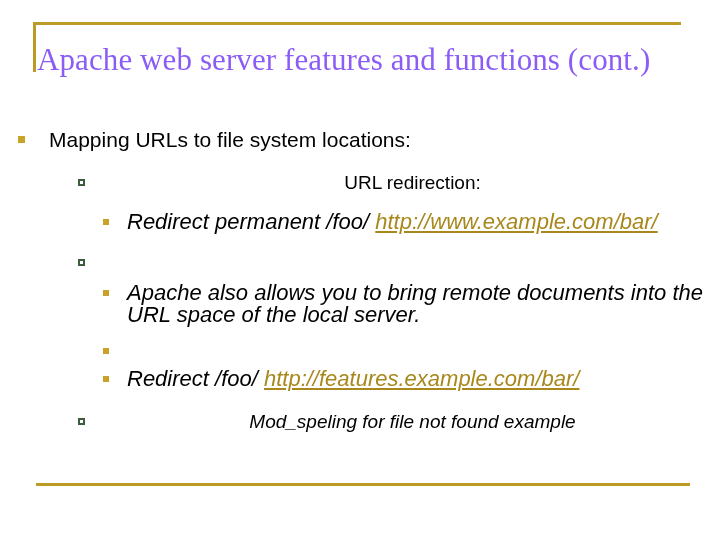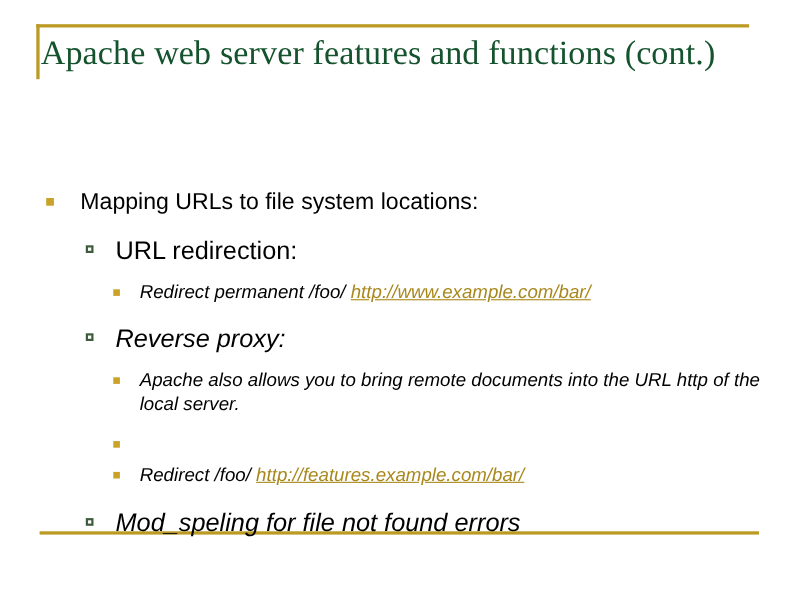--- a/index.html
+++ b/index.html
@@ -47,23 +47,23 @@
     top: 483px;
     width: 654px;
     height: 3px;
     background: #bb9b23;
   }
 
   
   .title {
     position: absolute;
     left: 37px;
-    top: 28px;
+    top: 40px;
     width: 650px;
-    color: #14532d;
+    color: #8b5cf6;
     font-family: "Liberation Serif", serif;
     font-size: 31px;
     line-height: 40px;
     letter-spacing: 0.1px;
   }
 
   
   .body {
     position: absolute;
     left: 0;
@@ -80,23 +80,22 @@
   .bullet {
     flex: 0 0 auto;
     display: inline-block;
   }
   .txt {
     flex: 1 1 auto;
   }
 
   
   .lvl1 {
-    padding-left: 42px;
+    padding-left: 18px;
     margin-bottom: 6px;
-    margin-top: 44px;
   }
   .lvl1 .bullet {
     width: 7px;
     height: 7px;
     background: #c9a227;
     margin-top: 9px;
     margin-right: 24px;
   }
   .lvl1 .txt {
     font-size: 21px;
@@ -111,41 +110,42 @@
   .lvl2 .bullet {
     width: 7px;
     height: 7px;
     box-sizing: border-box;
     border: 2px solid #3c5c3c;
     background: #ffffff;
     margin-top: 8px;
     margin-right: 20px;
   }
   .lvl2 .txt {
-    font-size: 23px;
+    font-size: 19px;
     line-height: 24px;
+    text-align: center;
   }
   .lvl2.italic .txt {
     font-style: italic;
   }
 
   
   .lvl3 {
     padding-left: 103px;
     margin-bottom: 2px;
   }
   .lvl3 .bullet {
     width: 6px;
     height: 6px;
     background: #c9a227;
     margin-top: 8px;
     margin-right: 18px;
   }
   .lvl3 .txt {
-    font-size: 17px;
+    font-size: 22px;
     line-height: 22px;
     font-style: italic;
   }
 
   .gap-sm { height: 12px; }
   .gap-md { height: 16px; }
   .gap-lg { height: 18px; }
 
   a.link, .link {
     color: #a8881c;
@@ -182,44 +182,43 @@
 
     <div class="row lvl3">
       <span class="bullet"></span>
       <span class="txt"><span>Redirect permanent /foo/ </span><a class="link" href="#">http://www.example.com/bar/</a></span>
     </div>
 
     <div class="gap-md"></div>
 
     <div class="row lvl2 italic">
       <span class="bullet"></span>
-      <span class="txt">Reverse proxy:</span>
-    </div>
-
-    <div class="gap-sm"></div>
-
-    <div class="row lvl3">
-      <span class="bullet"></span>
-      <span class="txt">Apache also allows you to bring remote documents into the URL http of the local server.</span>
+    </div>
+
+    <div class="gap-sm"></div>
+
+    <div class="row lvl3">
+      <span class="bullet"></span>
+      <span class="txt">Apache also allows you to bring remote documents into the URL space of the local server.</span>
     </div>
 
     <div class="gap-sm"></div>
 
     <div class="row lvl3">
       <span class="bullet"></span>
     </div>
 
     <div class="gap-sm"></div>
 
     <div class="row lvl3">
       <span class="bullet"></span>
       <span class="txt"><span>Redirect /foo/ </span><a class="link" href="#">http://features.example.com/bar/</a></span>
     </div>
 
     <div class="gap-lg"></div>
 
     <div class="row lvl2 italic">
       <span class="bullet"></span>
-      <span class="txt">Mod_speling for file not found errors</span>
+      <span class="txt">Mod_speling for file not found example</span>
     </div>
 
   </div>
 </div>
 
 </body></html>

